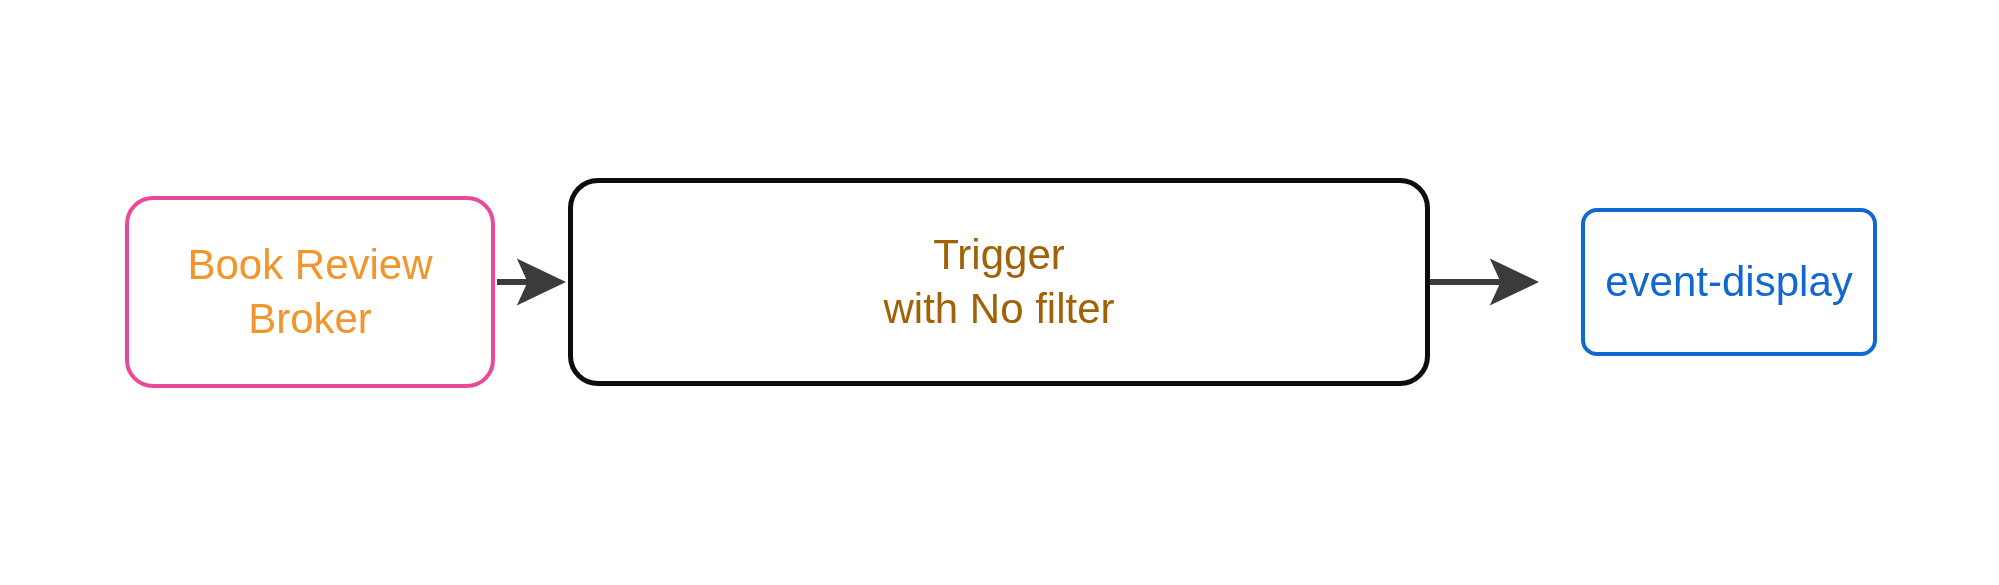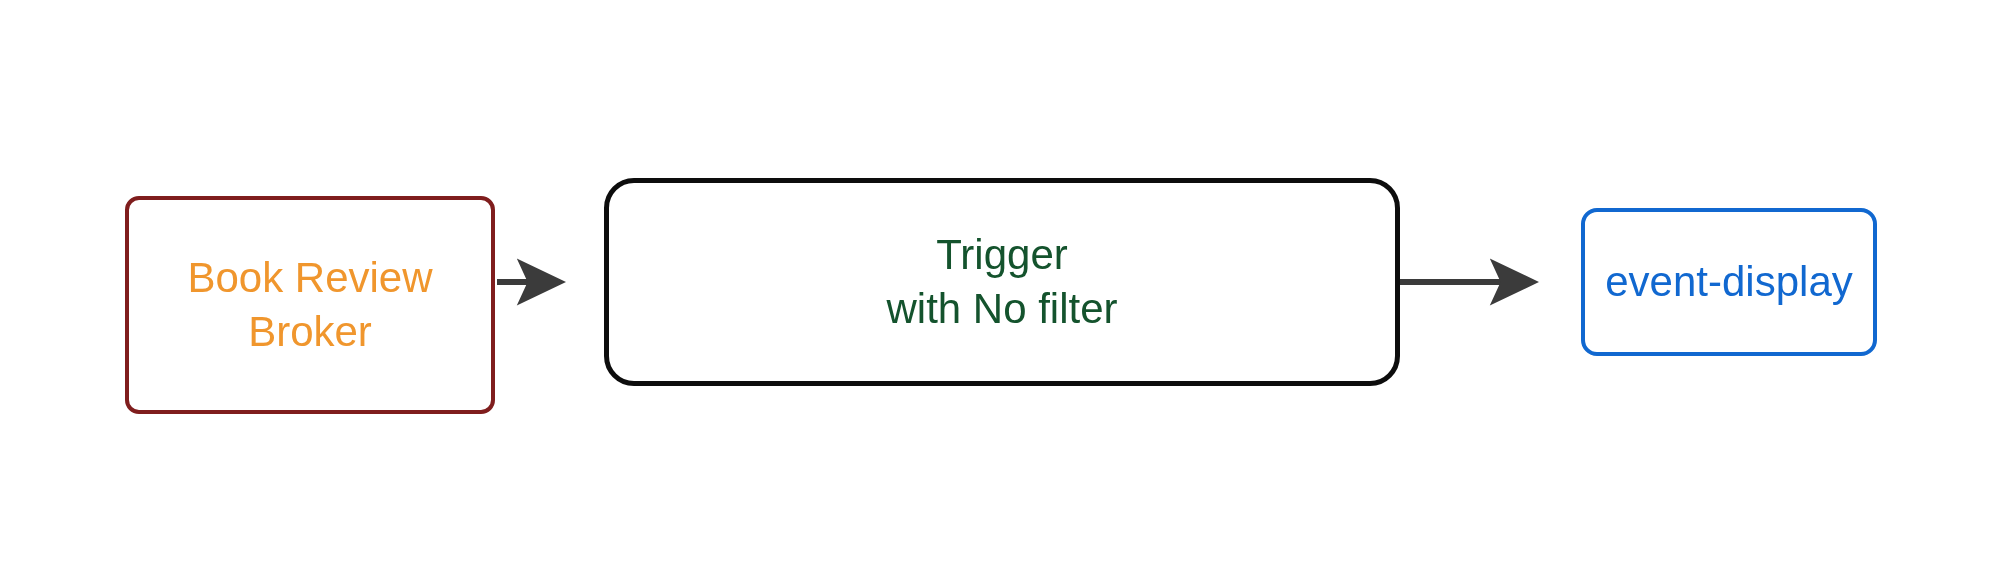--- a/index.html
+++ b/index.html
@@ -33,36 +33,35 @@
     display: flex;
     align-items: center;
     justify-content: center;
     text-align: center;
     line-height: 1.28;
   }
   #node-broker {
     left: 125px;
     top: 196px;
     width: 370px;
-    height: 218px;
-    border: 4px solid #7f1d1d;
-    border-radius: 14px;
+    height: 192px;
+    border: 4px solid #ec4899;
+    border-radius: 28px;
     color: #f0962d;
     font-size: 42px;
   }
   #node-trigger {
     left: 568px;
     top: 178px;
-    width: 796px;
+    width: 862px;
     height: 208px;
     border: 5px solid #0d0d0d;
     border-radius: 30px;
-    color: #14532d;
+    color: #a16207;
     font-size: 42px;
-    margin-left: 36px;
   }
   #node-event-display {
     left: 1540px;
     top: 208px;
     width: 296px;
     height: 148px;
     border: 4px solid #1168d0;
     border-radius: 16px;
     color: #1168d0;
     font-size: 42px;

